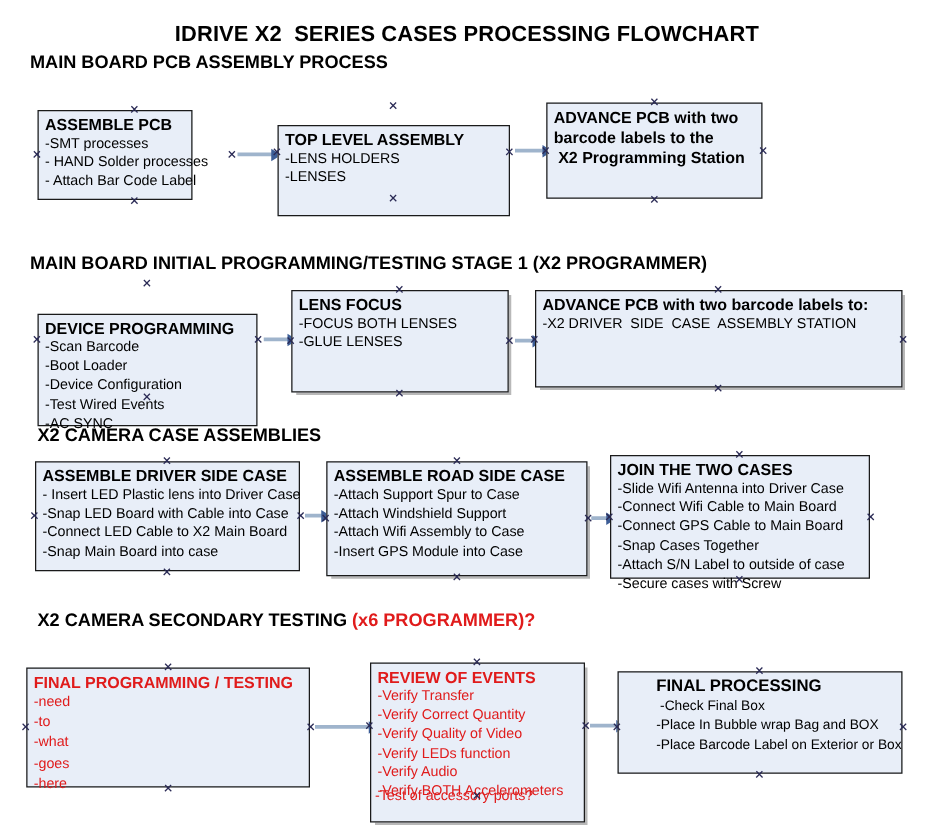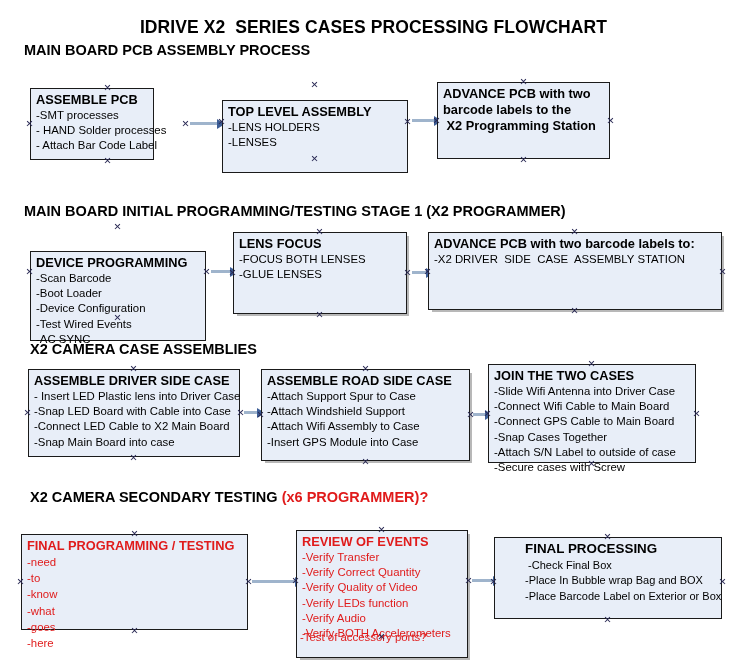--- a/index.html
+++ b/index.html
@@ -252,21 +252,20 @@
   <div class="handle" style="left:588px; top:460px;"></div>
   <div class="handle" style="left:484px; top:410px;"></div>
   <div class="handle" style="left:693px; top:410px;"></div>
 
   <div class="section-head" style="left:30px; top:489px;"><span>X2 CAMERA SECONDARY TESTING </span><span class="accent">(x6 PROGRAMMER)?</span></div>
 
   <div class="node red loose" style="left:21px; top:534px; width:227px; height:96px;">
     <div class="node-title">FINAL PROGRAMMING / TESTING</div>
     <div class="node-line">-need</div>
     <div class="node-line">-to</div>
-    <div class="node-line">-know</div>
     <div class="node-line">-what</div>
     <div class="node-line">-goes</div>
     <div class="node-line">-here</div>
   </div>
   <div class="handle" style="left:131px; top:530px;"></div>
   <div class="handle" style="left:131px; top:627px;"></div>
   <div class="handle" style="left:17px; top:578px;"></div>
   <div class="handle" style="left:245px; top:578px;"></div>
 
   <div class="conn" style="left:252px; top:580px; width:44px;">

